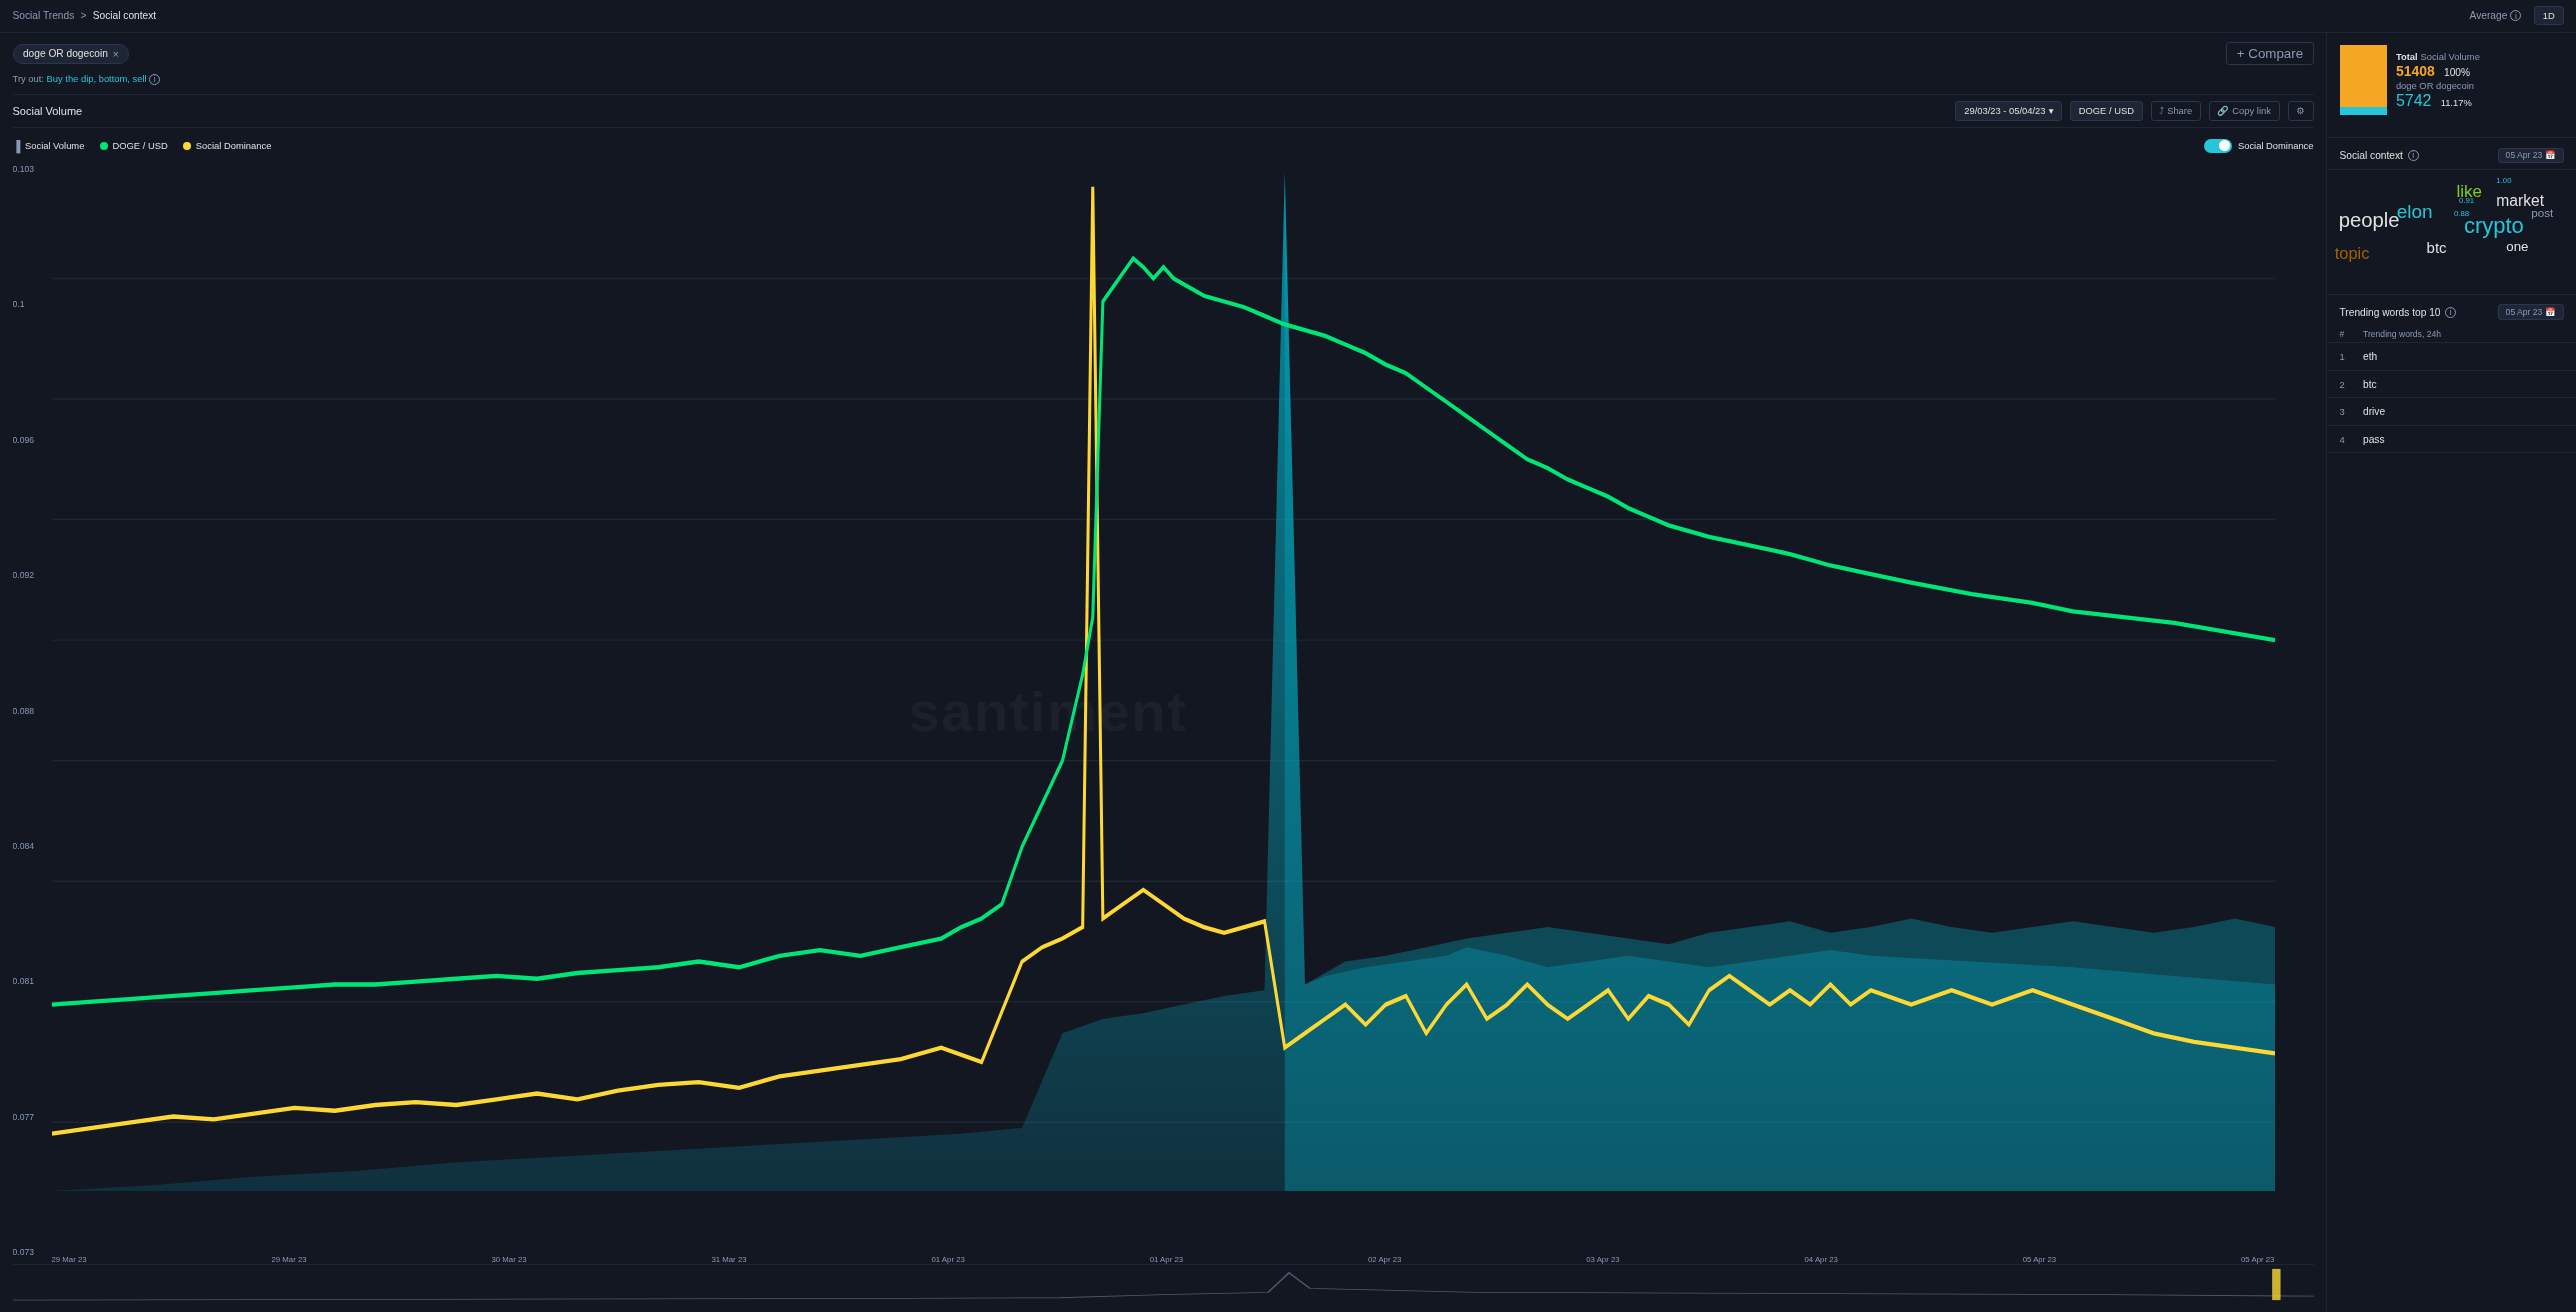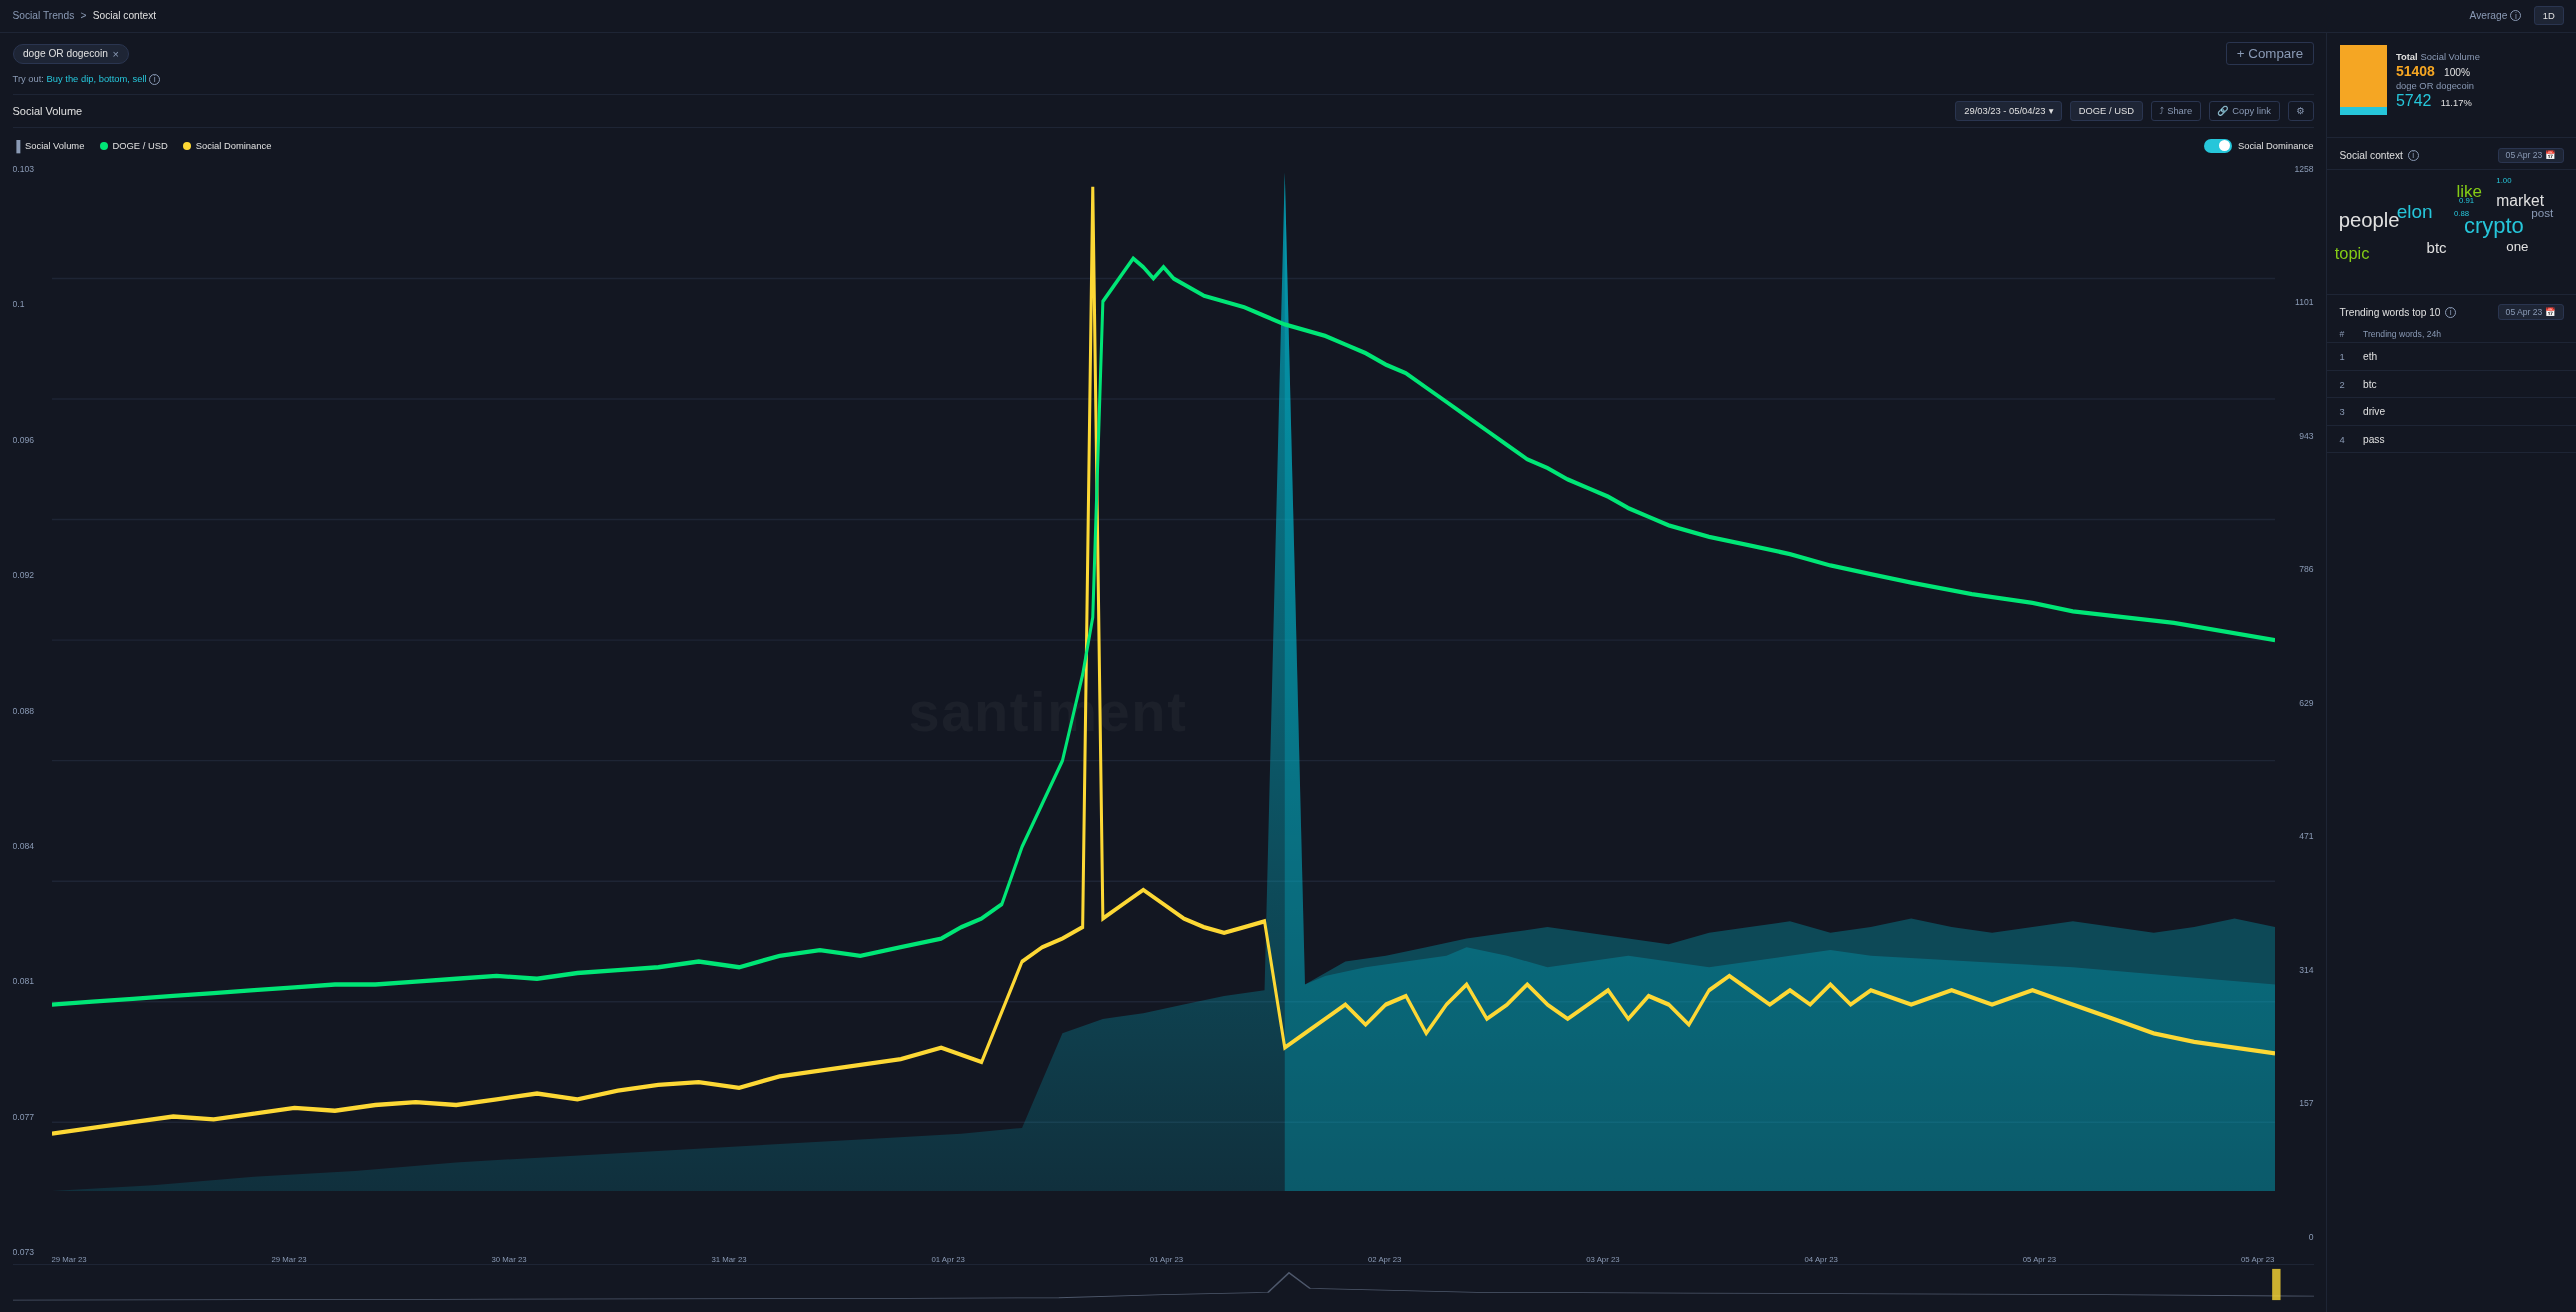--- a/index.html
+++ b/index.html
@@ -439,31 +439,20 @@
         <span>0.1</span>
         <span>0.096</span>
         <span>0.092</span>
         <span>0.088</span>
         <span>0.084</span>
         <span>0.081</span>
         <span>0.077</span>
         <span>0.073</span>
       </div>
 
-      <div class="y-axis-right">
-        <span>1258</span>
-        <span>1101</span>
-        <span>943</span>
-        <span>786</span>
-        <span>629</span>
-        <span>471</span>
-        <span>314</span>
-        <span>157</span>
-        <span>0</span>
-      </div>
 
       <svg class="chart-svg" viewBox="0 0 1100 380" preserveAspectRatio="none" style="position:absolute;left:39px;right:39px;top:0;bottom:15.6px;width:calc(100% - 78px);height:calc(100% - 15.6px);">
         <defs>
           <linearGradient id="cyanGrad" x1="0" y1="0" x2="0" y2="1">
             <stop offset="0%" stop-color="#00bcd4" stop-opacity="0.7"></stop>
             <stop offset="100%" stop-color="#00bcd4" stop-opacity="0.15"></stop>
           </linearGradient>
           <clipPath id="chartClip">
             <rect x="0" y="0" width="1100" height="380"></rect>
           </clipPath>
@@ -579,21 +568,21 @@
     <div class="word-cloud">
       <span class="word" style="font-size:20.3px;color:#e0e0e0;left:11.7px;top:39px;">people</span>
       <span class="word" style="font-size:17px;color:#84cc16;left:52%;top:11.7px;">like</span>
       <span class="word" style="font-size:7.8px;color:#26c6da;left:68%;top:6.3px;">1.00</span>
       <span class="word" style="font-size:15.6px;color:#e0e0e0;left:68%;top:22px;">market</span>
       <span class="word" style="font-size:19px;color:#26c6da;left:28%;top:31px;">elon</span>
       <span class="word" style="font-size:7.8px;color:#26c6da;left:53%;top:26px;">0.91</span>
       <span class="word" style="font-size:22px;color:#26c6da;left:55%;top:43px;">crypto</span>
       <span class="word" style="font-size:7.8px;color:#26c6da;left:51%;top:39px;">0.88</span>
       <span class="word" style="font-size:11.7px;color:#8a9ab5;left:82%;top:36px;">post</span>
-      <span class="word" style="font-size:16.4px;color:#84cc16;left:7.8px;top:74px;">topic</span>
+      <span class="word" style="font-size:16.4px;color:#a16207;left:7.8px;top:74px;">topic</span>
       <span class="word" style="font-size:15px;color:#e0e0e0;left:40%;top:69px;">btc</span>
       <span class="word" style="font-size:13.3px;color:#e0e0e0;left:72%;top:69px;">one</span>
     </div>
 
     <div class="trending-header">
       <div class="section-title">
         <span>Trending words top 10</span>
         <span class="info-icon">i</span>
       </div>
       <div class="date-badge">

